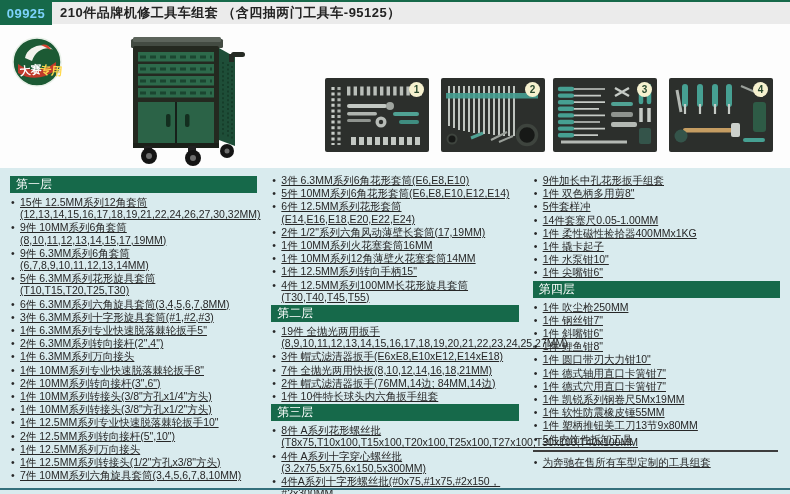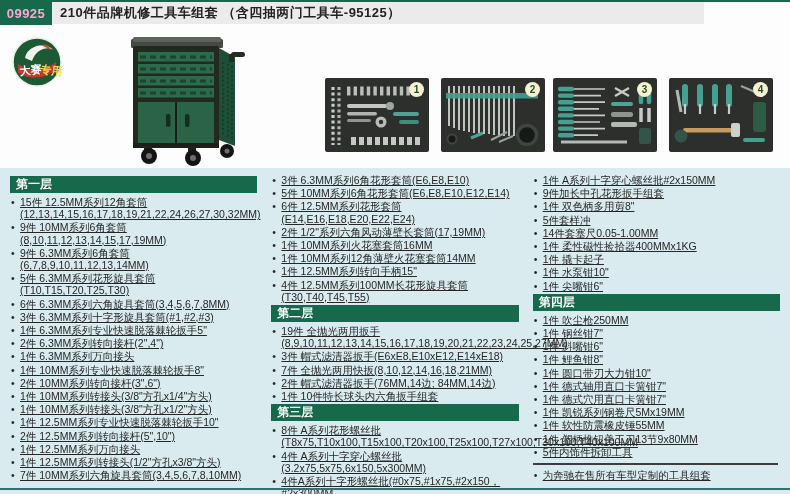--- a/index.html
+++ b/index.html
@@ -6,46 +6,46 @@
   .page {
     position:relative; width:790px; height:494px; overflow:hidden;
     background:#fdfdfd;
     font-family:"Liberation Sans","DejaVu Sans",sans-serif;
     --green:#16694a; --cyan:#d9ebee; --teal-line:#34707c;
   }
   
   .top-line { position:absolute; top:0; left:0; width:790px; height:2px; background:var(--green); }
   .code-box {
     position:absolute; left:0; top:2px; width:52px; height:23px;
-    background:var(--green); color:#f9a8d4; font-weight:bold; font-size:13px;
+    background:var(--green); color:#7dd3fc; font-weight:bold; font-size:13px;
     display:flex; align-items:center; justify-content:center; letter-spacing:0.5px;
   }
   .title-bar {
-    position:absolute; left:52px; top:2px; width:652px; height:22px;
+    position:absolute; left:52px; top:2px; width:738px; height:22px;
     background:#ebebeb; display:flex; align-items:center; box-sizing:border-box;
     padding-left:8px; font-size:13px; font-weight:bold; color:#222222; letter-spacing:0.5px;
   }
   
   .badge { position:absolute; left:11px; top:36px; width:52px; height:52px; }
   .cart  { position:absolute; left:128px; top:32px; width:118px; height:134px; }
   .tray  { position:absolute; top:78px; width:104px; height:74px; }
   .tray-1 { left:325px; } .tray-2 { left:441px; } .tray-3 { left:553px; } .tray-4 { left:669px; }
   .tray svg { display:block; }
   .tray .num {
     position:absolute; top:4px; right:5px; width:15px; height:15px; border-radius:50%;
     background:#f6f1cf; color:#2a4a2f; font-size:10px; font-weight:bold;
     display:flex; align-items:center; justify-content:center;
   }
   
   .list-bg { position:absolute; left:0; top:168px; width:790px; height:326px; background:var(--cyan); }
   .bottom-line { position:absolute; left:0; top:488px; width:790px; height:2px; background:var(--teal-line); }
   .columns { position:absolute; left:10px; top:174px; width:770px; display:flex; gap:14px; }
   .col { flex:1; min-width:0; }
   .section-bar {
-    background:var(--green); color:#ffffff; font-size:12px; font-weight:bold;
+    background:var(--green); color:#ffffff; font-size:12px; font-weight:normal;
     padding:1px 6px 2px; margin:2px 0 3px; line-height:14px;
   }
   .item {
     position:relative; padding-left:10px; font-size:10.5px; line-height:12.2px;
     color:#272727; margin-bottom:1px;text-decoration:underline;
   }
   .item::before { content:"\2022"; position:absolute; left:1px; top:0; color:#272727; }
   .divider { border-top:2px solid #3d3d3d; margin:5px 2px 4px 0; }
 </style>
 </head>
@@ -201,21 +201,20 @@
         <div class="item">3件 帽式滤清器扳手(E6xE8,E10xE12,E14xE18)</div>
         <div class="item">7件 全抛光两用快扳(8,10,12,14,16,18,21MM)</div>
         <div class="item">2件 帽式滤清器扳手(76MM,14边; 84MM,14边)</div>
         <div class="item">1件 10件特长球头内六角扳手组套</div>
         <div class="section-bar">第三层</div>
         <div class="item">8件 A系列花形螺丝批(T8x75,T10x100,T15x100,T20x100,T25x100,T27x100,T30x100,T40x100MM</div>
         <div class="item">4件 A系列十字穿心螺丝批(3.2x75,5x75,6x150,5x300MM)</div>
         <div class="item">4件A系列十字形螺丝批(#0x75,#1x75,#2x150，#2x300MM</div>
       </div>
     <div class="col">
-        <div class="item">1件 A系列十字穿心螺丝批#2x150MM</div>
         <div class="item">9件加长中孔花形扳手组套</div>
         <div class="item">1件 双色柄多用剪8"</div>
         <div class="item">5件套样冲</div>
         <div class="item">14件套塞尺0.05-1.00MM</div>
         <div class="item">1件 柔性磁性捡拾器400MMx1KG</div>
         <div class="item">1件 撬卡起子</div>
         <div class="item">1件 水泵钳10"</div>
         <div class="item">1件 尖嘴钳6"</div>
         <div class="section-bar">第四层</div>
         <div class="item">1件 吹尘枪250MM</div>

